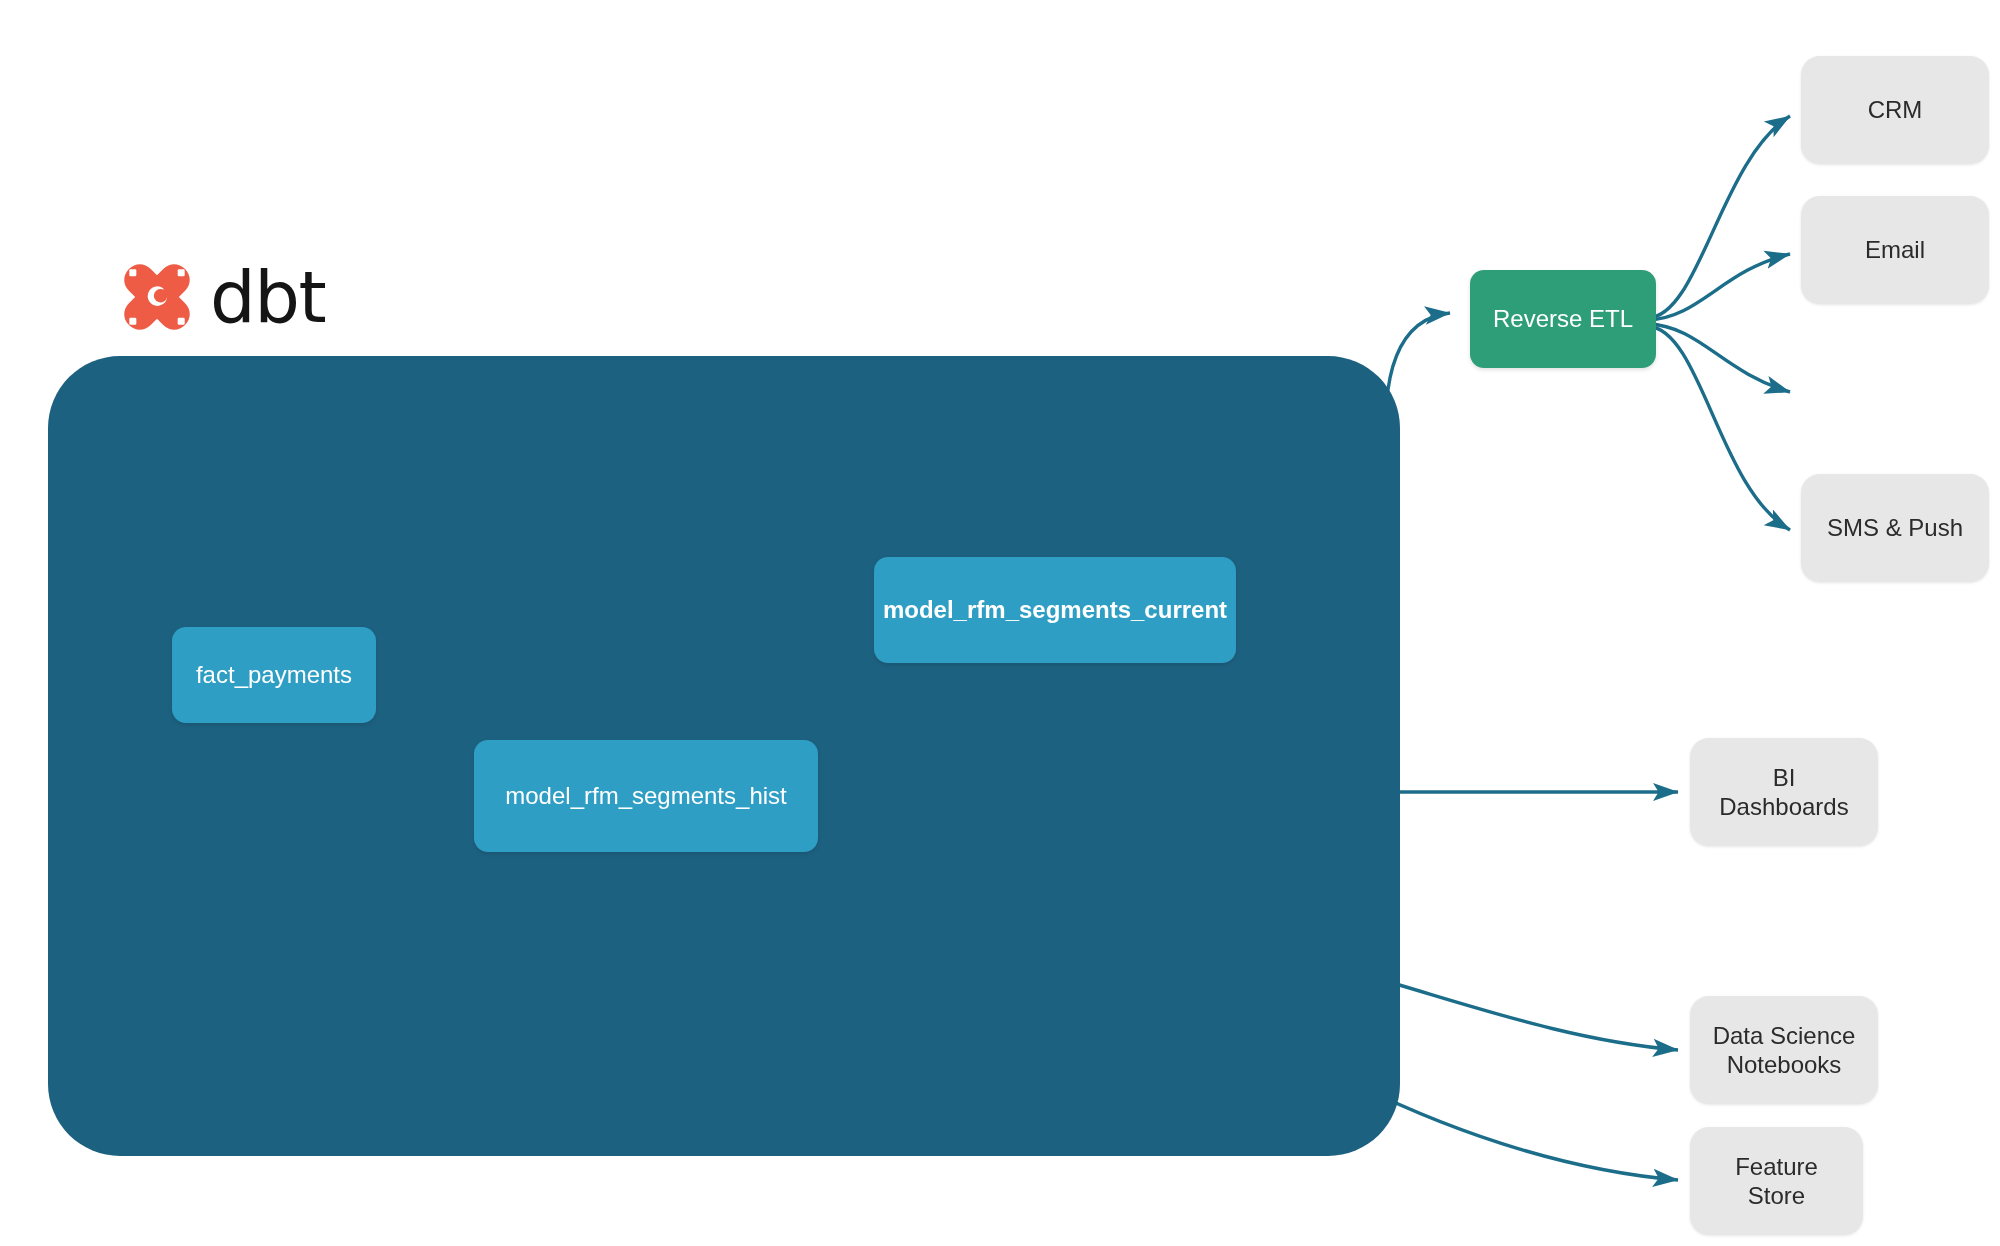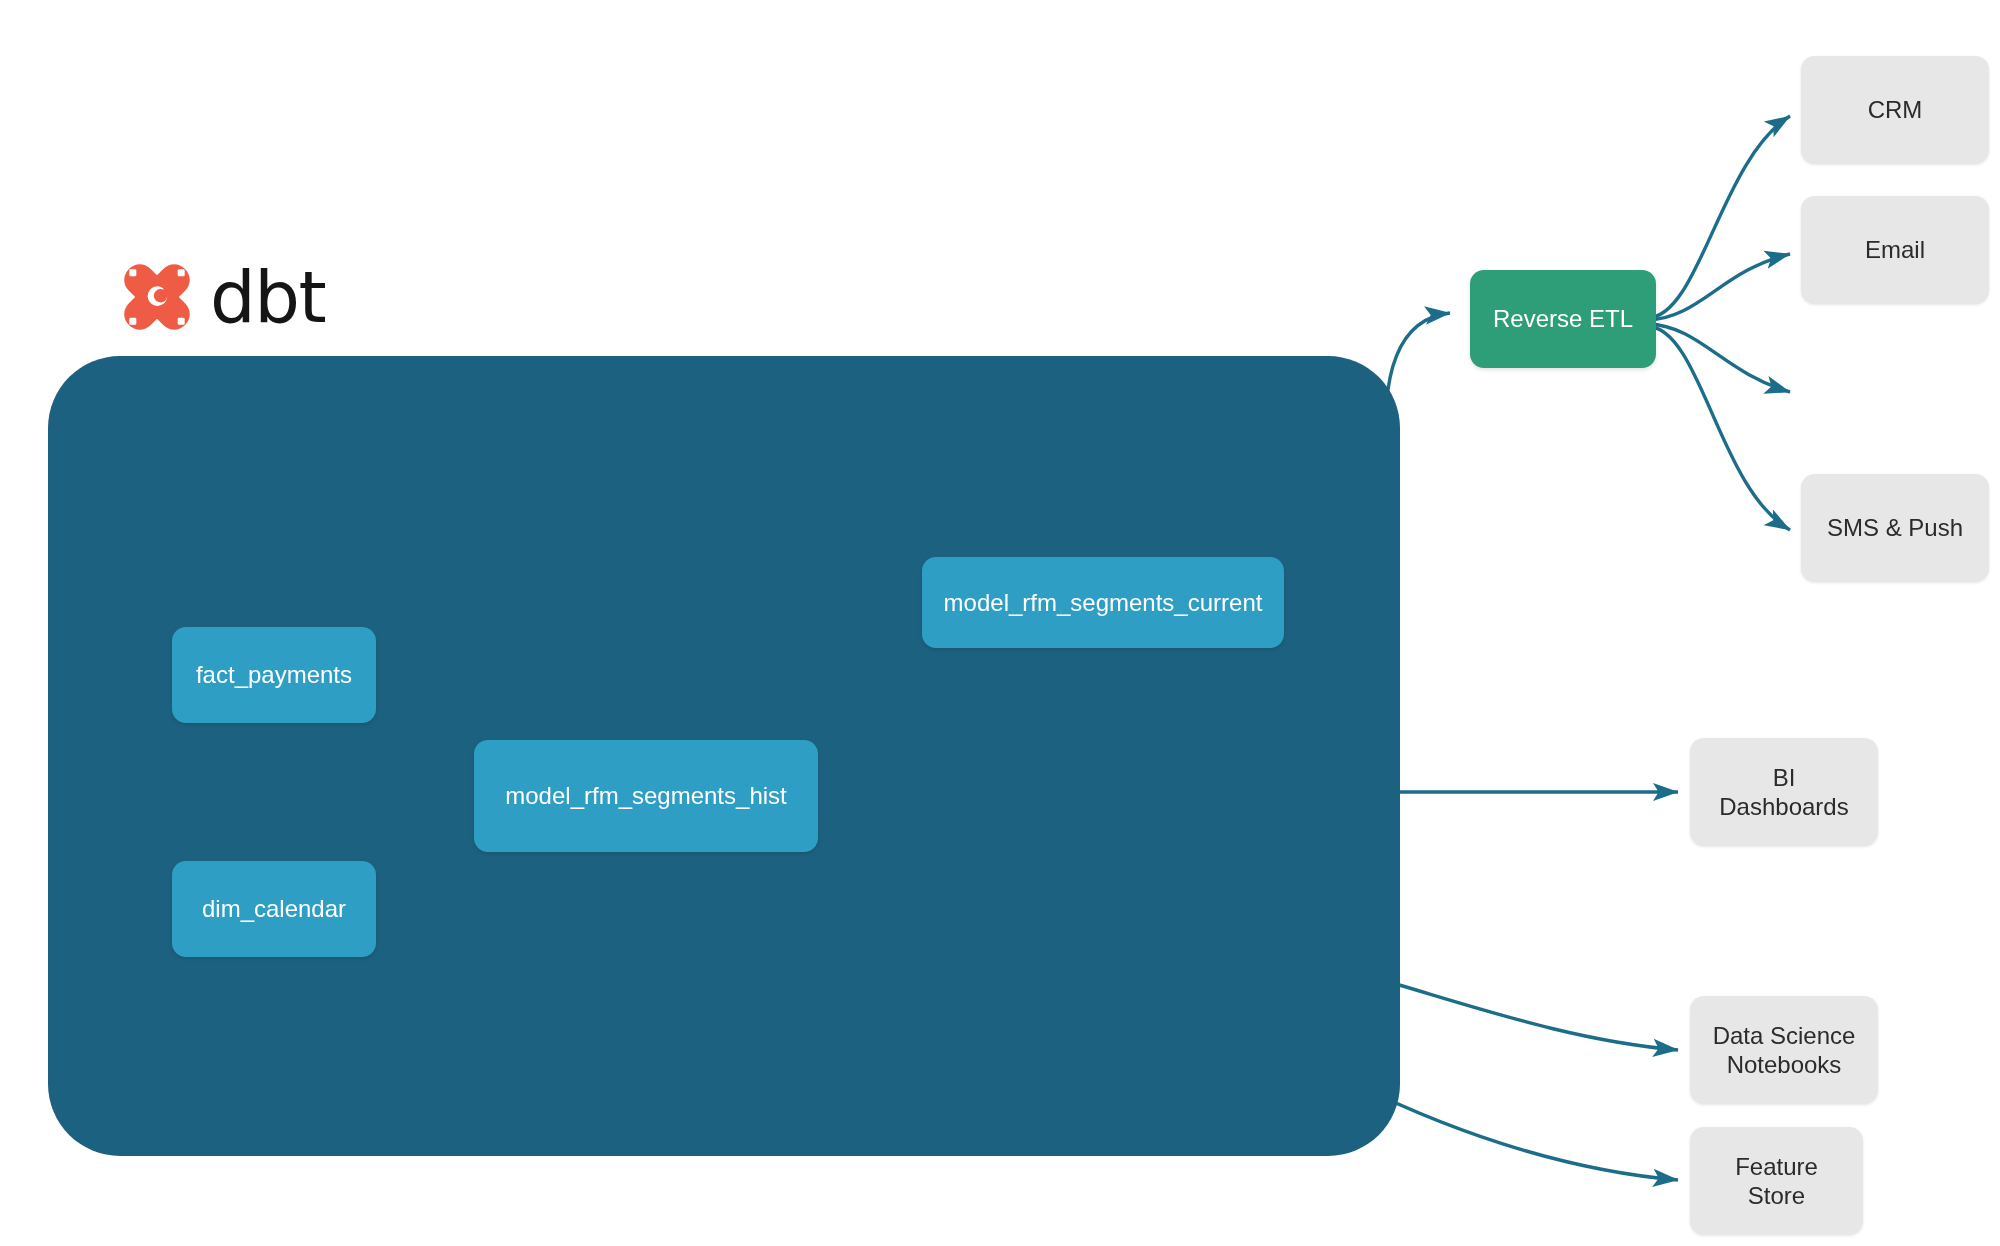--- a/index.html
+++ b/index.html
@@ -80,27 +80,28 @@
     font-size: 24px;
     box-shadow: 0 2px 4px rgba(0,0,0,0.12);
     margin-left: 8px;
   }
   .node-dest {
     background: #e7e7e8;
     color: #2b2b2b;
     font-size: 24px;
     line-height: 1.22;
     box-shadow: 0 1px 3px rgba(0,0,0,0.10);
+    border-radius: 19px;
   }
 
   
   #node-fact-payments        { left: 172px;  top: 619px;  width: 204px; height: 96px; margin-top: 8px; }
   #node-dim-calendar         { left: 172px;  top: 861px;  width: 204px; height: 96px; }
   #node-rfm-hist             { left: 474px;  top: 740px;  width: 344px; height: 112px; }
-  #node-rfm-current          { left: 922px;  top: 557px;  width: 362px; height: 91px; }
+  #node-rfm-current          { left: 874px;  top: 557px;  width: 362px; height: 106px; font-weight: bold; }
   #node-reverse-etl          { left: 1462px; top: 270px;  width: 186px; height: 98px; }
 
   #node-crm            { left: 1801px; top: 56px;   width: 188px; height: 108px; }
   #node-email          { left: 1801px; top: 196px;  width: 188px; height: 108px; }
   #node-advertising    { left: 1801px; top: 334px;  width: 188px; height: 108px; }
   #node-sms-push       { left: 1801px; top: 474px;  width: 188px; height: 108px; }
   #node-bi-dashboards  { left: 1690px; top: 738px;  width: 188px; height: 108px; }
   #node-ds-notebooks   { left: 1690px; top: 996px;  width: 188px; height: 108px; }
   #node-feature-store  { left: 1690px; top: 1127px; width: 173px; height: 108px; }
 
@@ -175,23 +176,20 @@
     </svg>
     <div class="brand-word">dbt</div>
   </div>
 
   <div class="dbt-panel"></div>
 
   <div class="node node-model" id="node-fact-payments">
     <span>fact_payments</span>
   </div>
 
-  <div class="node node-model" id="node-dim-calendar">
-    <span>dim_calendar</span>
-  </div>
 
   <div class="node node-model" id="node-rfm-hist">
     <span>model_rfm_segments_hist</span>
   </div>
 
   <div class="node node-model" id="node-rfm-current">
     <span>model_rfm_segments_current</span>
   </div>
 
   <div class="node node-etl" id="node-reverse-etl">

